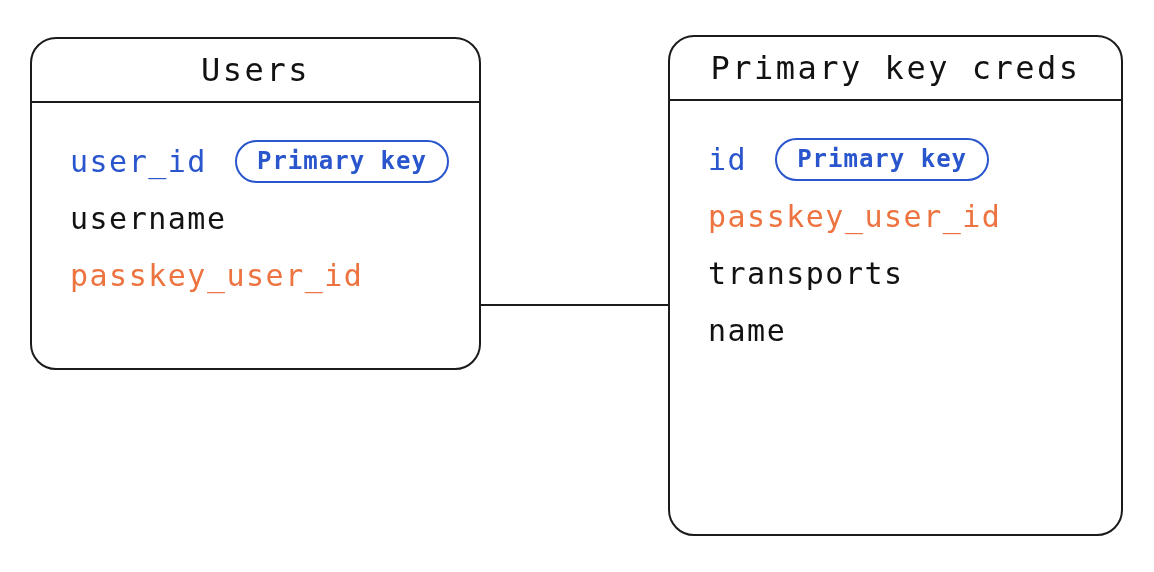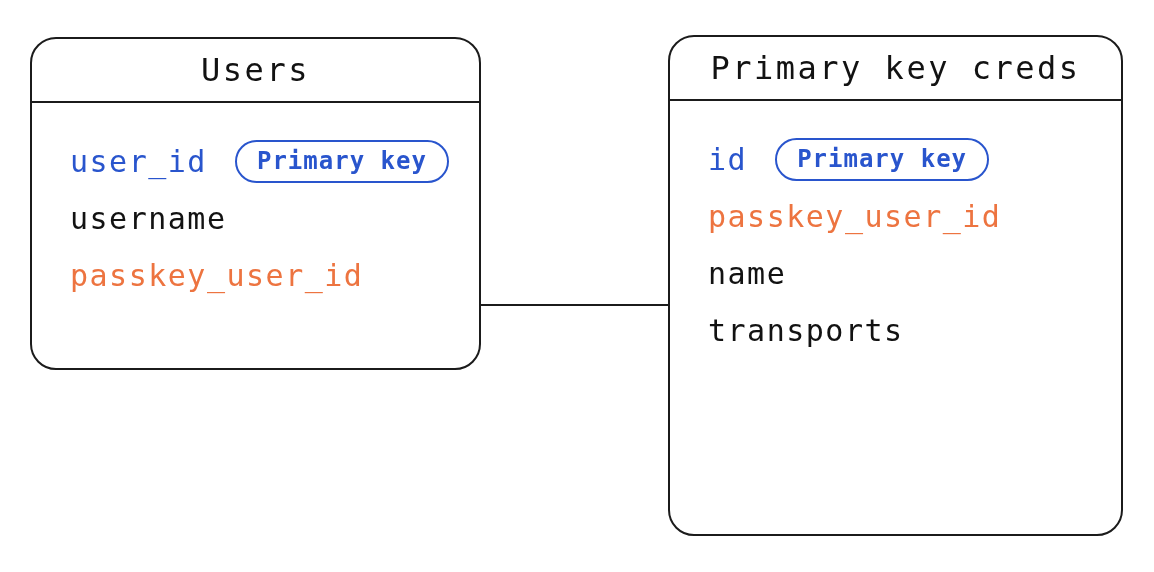--- a/index.html
+++ b/index.html
@@ -109,21 +109,21 @@
     <div class="er-table-header">Primary key creds</div>
     <div class="er-table-body">
       <div class="er-row">
         <span class="field-label pk">id</span>
         <span class="pk-badge">Primary key</span>
       </div>
       <div class="er-row">
         <span class="field-label fk">passkey_user_id</span>
       </div>
       <div class="er-row">
-        <span class="field-label">name</span>
+        <span class="field-label">transports</span>
       </div>
       <div class="er-row">
-        <span class="field-label">transports</span>
+        <span class="field-label">name</span>
       </div>
     </div>
   </div>
 
 </div>
 
 </body></html>

